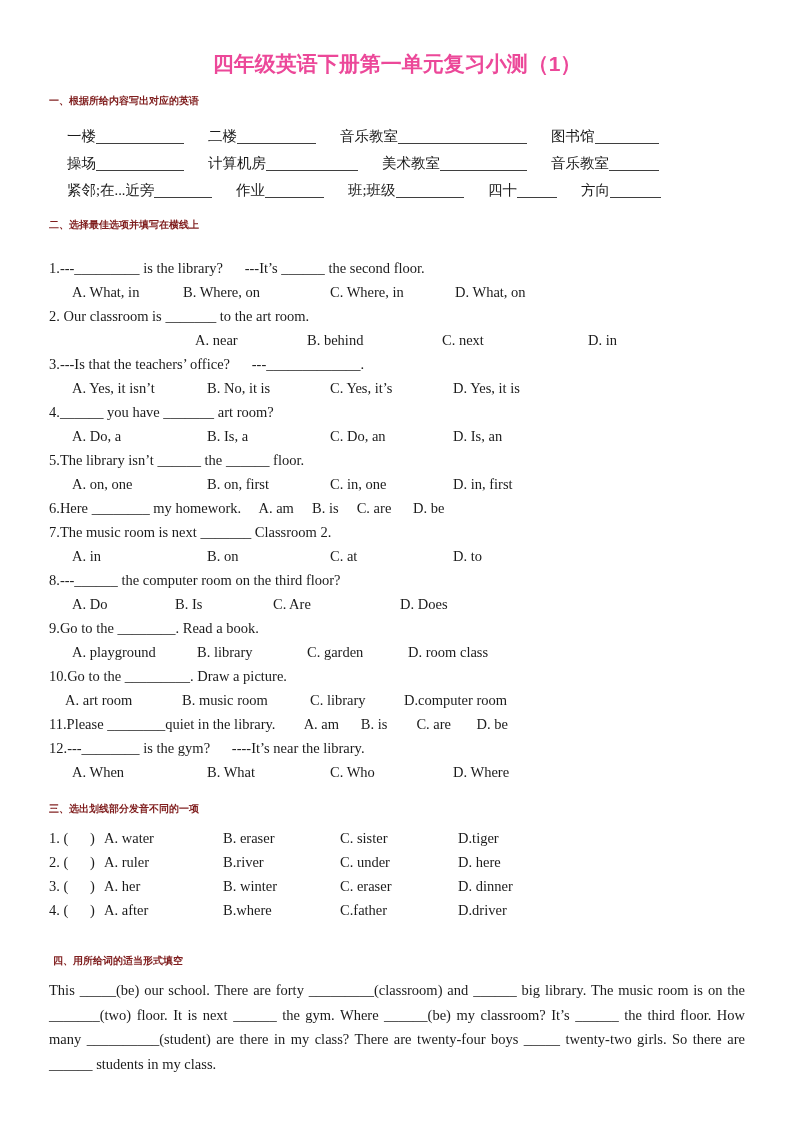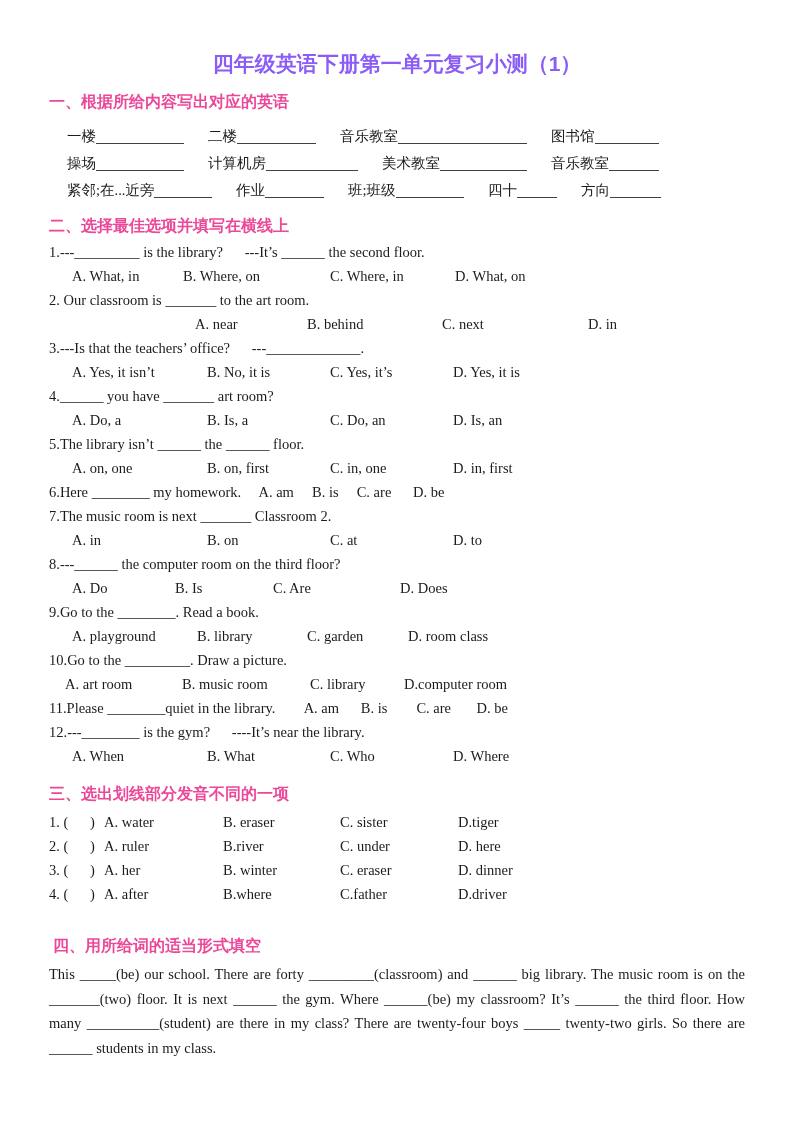--- a/index.html
+++ b/index.html
@@ -5,28 +5,28 @@
   html,body{margin:0;padding:0;background:#ffffff;}
   .page{
     width:793px;height:1122px;box-sizing:border-box;
     padding:48px 48px 0 49px;background:#fff;color:#1b1b1b;
     font-family:"Liberation Serif","DejaVu Serif",serif;
     font-size:14.5px;position:relative;overflow:hidden;
   }
   .title{
     font-family:"Liberation Sans","DejaVu Sans",sans-serif;
     font-weight:bold;font-size:21px;text-align:center;
-    margin:2px 0 14px;color:#8b5cf6;
+    margin:2px 0 14px;color:#ec4899;
   }
   .h{
-    font-family:Liberation Serif, serif;
-    font-weight:bold;font-size:16px;line-height:20px;color:#ec4899;
+    font-family:Liberation Mono, monospace;
+    font-weight:bold;font-size:10px;line-height:20px;color:#7f1d1d;
   }
   #s1h{margin:0 0 7px;}
-  #s2h{margin:16px 0 4px;}
+  #s2h{margin:16px 0 20px;}
   #s3h{margin:16px 0 6px;}
   #s4h{margin:30px 4px 6px;}
   .s1row{display:flex;gap:6px;height:27px;align-items:flex-end;}
   .s1i{display:inline-flex;align-items:flex-end;}
   .s1i .lbl{white-space:nowrap;line-height:19px;margin-left:18px;}
   .s1i .blank{flex:1;border-bottom:1.2px solid #3f3f3f;height:14px;margin-bottom:2px;min-width:10px;}
   .line{line-height:24px;white-space:pre-wrap;}
   .opts{display:grid;line-height:24px;}
   .gq1 {padding-left:23px;grid-template-columns:111px 147px 125px 1fr;}
   .gstd{padding-left:23px;grid-template-columns:135px 123px 123px 1fr;}

